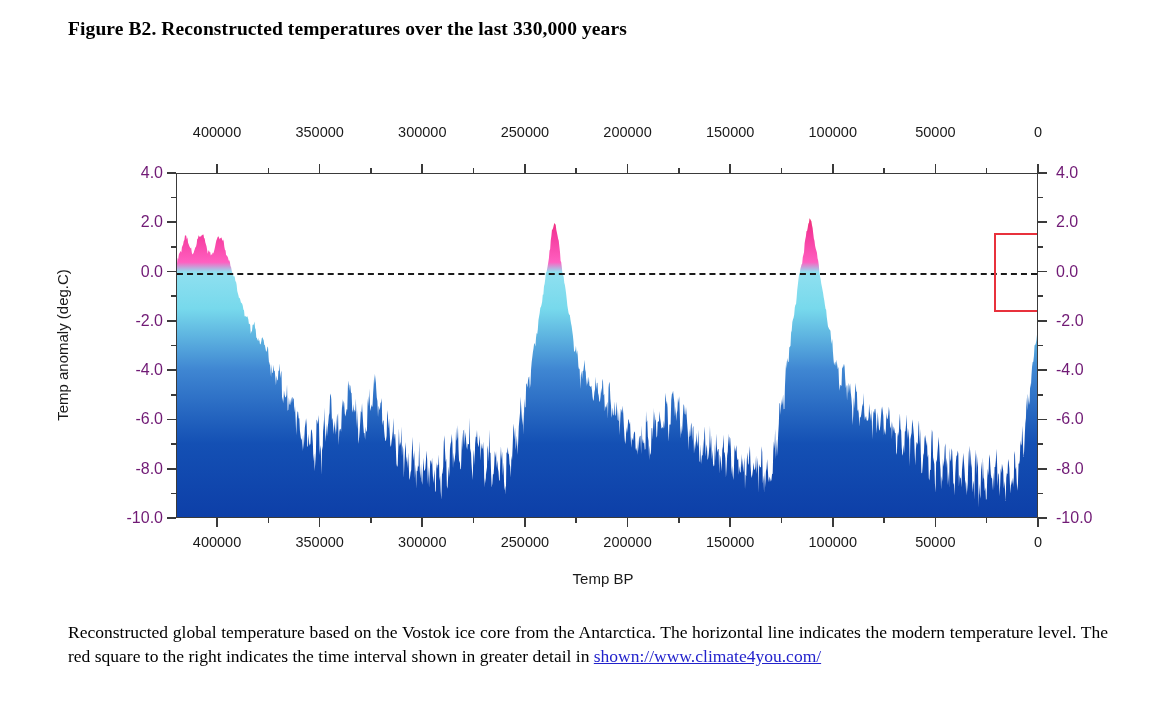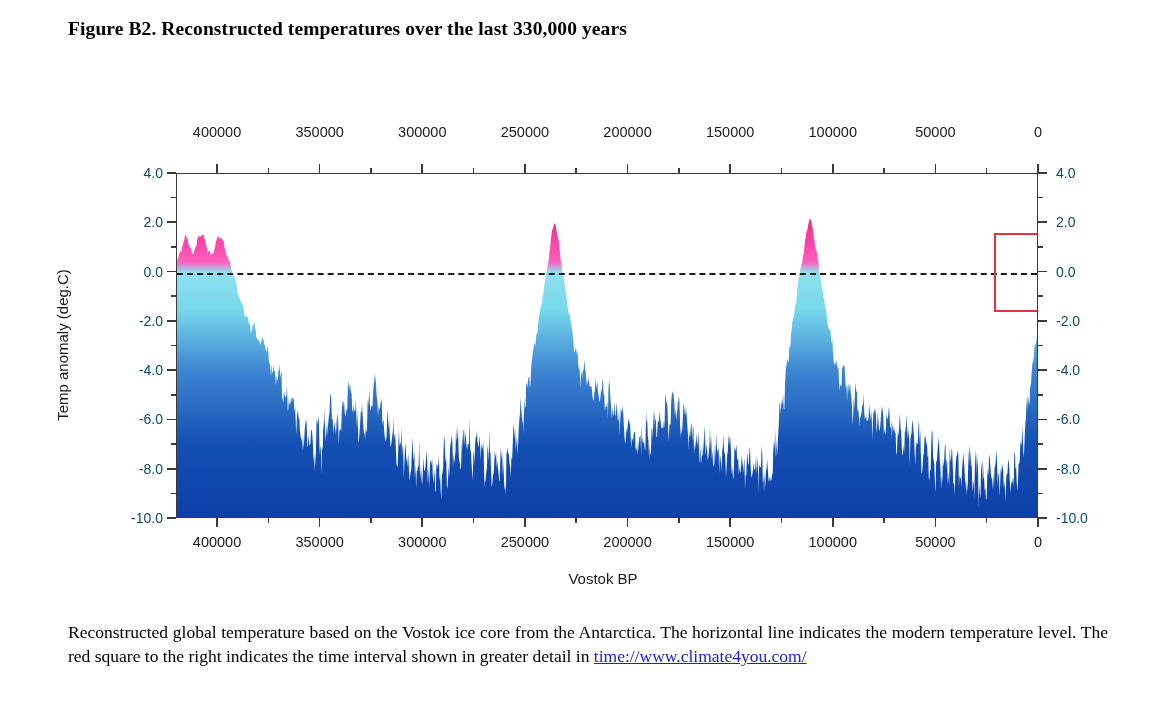--- a/index.html
+++ b/index.html
@@ -103,22 +103,22 @@
     position: absolute;
     font-family: "Liberation Sans", sans-serif;
     font-size: 14.5px;
     color: #1a1a1a;
     transform: translateX(-50%);
     white-space: nowrap;
   }
   .axis-label-y {
     position: absolute;
     font-family: "Liberation Sans", sans-serif;
-    font-size: 14px;
-    color: #0c4a6e;
+    font-size: 16px;
+    color: #701a75;
     white-space: nowrap;
   }
   .axis-label-y.left  { text-align: right; transform: translateY(-50%); }
   .axis-label-y.right { text-align: left;  transform: translateY(-50%); }
 
   #x-axis-title {
     position: absolute;
     left: 0;
     top: 570px;
     width: 1176px;
@@ -299,19 +299,19 @@
           <path d="M 0.00 345 L 0.00 90.24 L 0.62 84.42 L 1.23 85.54 L 1.85 80.98 L 2.46 79.49 L 3.08 78.72 L 3.70 77.09 L 4.31 78.89 L 4.93 73.57 L 5.55 72.20 L 6.16 70.74 L 6.78 67.49 L 7.39 66.37 L 8.01 61.69 L 8.63 61.87 L 9.24 62.17 L 9.86 65.93 L 10.47 63.64 L 11.09 69.23 L 11.71 70.67 L 12.32 72.30 L 12.94 73.68 L 13.56 74.89 L 14.17 73.81 L 14.79 78.71 L 15.40 81.00 L 16.02 80.09 L 16.64 79.40 L 17.25 77.24 L 17.87 75.39 L 18.48 73.79 L 19.10 72.83 L 19.72 70.04 L 20.33 64.91 L 20.95 65.37 L 21.57 61.43 L 22.18 63.33 L 22.80 62.51 L 23.41 62.91 L 24.03 62.92 L 24.65 61.77 L 25.26 60.76 L 25.88 61.71 L 26.49 60.64 L 27.11 64.47 L 27.73 64.86 L 28.34 68.71 L 28.96 70.64 L 29.58 72.64 L 30.19 76.21 L 30.81 80.34 L 31.42 77.45 L 32.04 76.65 L 32.66 78.66 L 33.27 78.41 L 33.89 81.98 L 34.50 80.61 L 35.12 81.32 L 35.74 78.85 L 36.35 80.05 L 36.97 78.11 L 37.59 75.57 L 38.20 72.93 L 38.82 69.66 L 39.43 66.98 L 40.05 65.50 L 40.67 63.65 L 41.28 62.70 L 41.90 63.45 L 42.51 65.98 L 43.13 64.10 L 43.75 64.99 L 44.36 63.59 L 44.98 65.20 L 45.60 67.34 L 46.21 65.85 L 46.83 67.84 L 47.44 73.12 L 48.06 76.10 L 48.68 77.06 L 49.29 81.87 L 49.91 81.82 L 50.52 82.96 L 51.14 84.31 L 51.76 86.88 L 52.37 86.75 L 52.99 88.50 L 53.61 92.54 L 54.22 93.89 L 54.84 97.02 L 55.45 99.94 L 56.07 100.21 L 56.69 103.15 L 57.30 102.51 L 57.92 103.93 L 58.53 107.90 L 59.15 108.29 L 59.77 111.37 L 60.38 117.74 L 61.00 120.03 L 61.62 122.18 L 62.23 125.17 L 62.85 124.30 L 63.46 126.65 L 64.08 129.27 L 64.70 129.72 L 65.31 130.39 L 65.93 132.61 L 66.54 136.19 L 67.16 137.00 L 67.78 143.43 L 68.39 142.61 L 69.01 143.63 L 69.63 143.82 L 70.24 142.76 L 70.86 144.06 L 71.47 146.08 L 72.09 150.81 L 72.71 150.53 L 73.32 151.57 L 73.94 160.77 L 74.55 158.79 L 75.17 157.64 L 75.79 151.64 L 76.40 151.85 L 77.02 150.78 L 77.64 148.40 L 78.25 154.80 L 78.87 156.52 L 79.48 164.45 L 80.10 165.03 L 80.72 167.81 L 81.33 164.90 L 81.95 168.19 L 82.56 166.90 L 83.18 171.18 L 83.80 171.18 L 84.41 168.65 L 85.03 165.02 L 85.65 164.26 L 86.26 165.87 L 86.88 167.34 L 87.49 171.72 L 88.11 172.32 L 88.73 175.58 L 89.34 178.74 L 89.96 178.12 L 90.57 174.20 L 91.19 173.45 L 91.81 184.44 L 92.42 192.57 L 93.04 188.53 L 93.66 196.50 L 94.27 204.25 L 94.89 191.01 L 95.50 200.42 L 96.12 199.72 L 96.74 191.81 L 97.35 198.17 L 97.97 198.02 L 98.58 204.67 L 99.20 212.85 L 99.82 202.76 L 100.43 207.01 L 101.05 207.80 L 101.67 197.65 L 102.28 198.27 L 102.90 190.42 L 103.51 205.35 L 104.13 200.10 L 104.75 197.71 L 105.36 229.05 L 105.98 224.04 L 106.59 230.83 L 107.21 217.55 L 107.83 222.14 L 108.44 224.34 L 109.06 224.78 L 109.68 222.28 L 110.29 211.52 L 110.91 238.05 L 111.52 237.22 L 112.14 224.46 L 112.76 231.40 L 113.37 232.38 L 113.99 228.26 L 114.60 224.50 L 115.22 230.23 L 115.84 223.98 L 116.45 225.47 L 117.07 226.66 L 117.69 239.85 L 118.30 233.27 L 118.92 246.64 L 119.53 262.78 L 120.15 245.08 L 120.77 238.93 L 121.38 239.21 L 122.00 245.84 L 122.61 245.76 L 123.23 258.19 L 123.85 263.01 L 124.46 267.66 L 125.08 265.46 L 125.70 278.74 L 126.31 261.73 L 126.93 276.84 L 127.54 266.88 L 128.16 255.03 L 128.78 250.41 L 129.39 245.67 L 130.01 251.92 L 130.62 274.52 L 131.24 273.48 L 131.86 261.33 L 132.47 270.86 L 133.09 273.45 L 133.71 270.99 L 134.32 257.99 L 134.94 256.84 L 135.55 261.13 L 136.17 270.24 L 136.79 288.97 L 137.40 280.99 L 138.02 298.62 L 138.63 289.70 L 139.25 279.28 L 139.87 246.98 L 140.48 248.07 L 141.10 251.73 L 141.72 242.51 L 142.33 251.74 L 142.95 282.55 L 143.56 272.48 L 144.18 278.48 L 144.80 302.57 L 145.41 273.69 L 146.03 277.87 L 146.64 246.85 L 147.26 258.63 L 147.88 234.66 L 148.49 261.12 L 149.11 269.25 L 149.73 250.84 L 150.34 264.21 L 150.96 255.27 L 151.57 250.44 L 152.19 243.18 L 152.81 240.30 L 153.42 223.11 L 154.04 220.84 L 154.65 226.50 L 155.27 247.65 L 155.89 245.29 L 156.50 253.45 L 157.12 261.71 L 157.74 248.08 L 158.35 255.30 L 158.97 262.34 L 159.58 242.96 L 160.20 260.08 L 160.82 243.58 L 161.43 240.67 L 162.05 272.65 L 162.66 259.20 L 163.28 256.61 L 163.90 256.18 L 164.51 259.33 L 165.13 239.33 L 165.75 226.08 L 166.36 235.46 L 166.98 227.91 L 167.59 230.67 L 168.21 241.21 L 168.83 243.98 L 169.44 239.85 L 170.06 236.42 L 170.67 237.20 L 171.29 213.19 L 171.91 207.82 L 172.52 218.26 L 173.14 211.63 L 173.76 213.31 L 174.37 219.75 L 174.99 220.56 L 175.60 236.91 L 176.22 239.97 L 176.84 231.36 L 177.45 239.90 L 178.07 236.98 L 178.68 239.09 L 179.30 225.76 L 179.92 246.14 L 180.53 256.46 L 181.15 237.08 L 181.77 271.40 L 182.38 267.14 L 183.00 259.48 L 183.61 249.75 L 184.23 238.30 L 184.85 239.78 L 185.46 230.41 L 186.08 242.53 L 186.69 252.44 L 187.31 260.56 L 187.93 260.40 L 188.54 267.18 L 189.16 254.19 L 189.78 259.53 L 190.39 258.25 L 191.01 230.77 L 191.62 223.20 L 192.24 233.49 L 192.86 215.76 L 193.47 234.99 L 194.09 238.34 L 194.70 231.71 L 195.32 234.45 L 195.94 233.54 L 196.55 220.83 L 197.17 211.10 L 197.79 200.70 L 198.40 211.18 L 199.02 202.20 L 199.63 215.24 L 200.25 224.81 L 200.87 228.36 L 201.48 244.66 L 202.10 233.08 L 202.71 235.67 L 203.33 237.67 L 203.95 230.21 L 204.56 229.54 L 205.18 225.32 L 205.80 252.64 L 206.41 248.58 L 207.03 247.50 L 207.64 258.20 L 208.26 264.78 L 208.88 268.74 L 209.49 267.87 L 210.11 263.42 L 210.72 237.47 L 211.34 242.66 L 211.96 256.05 L 212.57 245.86 L 213.19 260.08 L 213.81 272.61 L 214.42 274.60 L 215.04 268.98 L 215.65 264.43 L 216.27 258.63 L 216.89 245.28 L 217.50 267.12 L 218.12 261.54 L 218.73 261.79 L 219.35 275.60 L 219.97 291.48 L 220.58 294.75 L 221.20 293.05 L 221.82 275.16 L 222.43 255.65 L 223.05 273.98 L 223.66 269.56 L 224.28 272.96 L 224.90 253.80 L 225.51 284.11 L 226.13 272.65 L 226.74 276.87 L 227.36 305.59 L 227.98 288.94 L 228.59 276.73 L 229.21 269.52 L 229.83 290.17 L 230.44 283.99 L 231.06 296.05 L 231.67 279.95 L 232.29 293.46 L 232.91 307.69 L 233.52 305.61 L 234.14 300.09 L 234.75 297.72 L 235.37 279.90 L 235.99 264.33 L 236.60 280.57 L 237.22 288.50 L 237.84 277.72 L 238.45 306.13 L 239.07 292.03 L 239.68 316.40 L 240.30 298.59 L 240.92 299.03 L 241.53 292.99 L 242.15 294.89 L 242.76 268.34 L 243.38 298.44 L 244.00 306.22 L 244.61 291.53 L 245.23 308.52 L 245.85 312.60 L 246.46 297.61 L 247.08 285.48 L 247.69 298.35 L 248.31 298.52 L 248.93 295.88 L 249.54 287.34 L 250.16 278.01 L 250.77 288.11 L 251.39 312.06 L 252.01 293.53 L 252.62 315.53 L 253.24 301.69 L 253.86 289.53 L 254.47 287.57 L 255.09 292.53 L 255.70 285.52 L 256.32 301.00 L 256.94 310.88 L 257.55 304.12 L 258.17 296.99 L 258.78 320.05 L 259.40 318.71 L 260.02 289.65 L 260.63 296.71 L 261.25 292.57 L 261.87 292.46 L 262.48 282.13 L 263.10 308.56 L 263.71 303.58 L 264.33 319.47 L 264.95 327.44 L 265.56 302.21 L 266.18 300.34 L 266.79 294.56 L 267.41 269.59 L 268.03 262.89 L 268.64 278.00 L 269.26 289.83 L 269.88 286.25 L 270.49 313.89 L 271.11 316.55 L 271.72 305.23 L 272.34 293.99 L 272.96 304.83 L 273.57 277.05 L 274.19 271.54 L 274.80 268.99 L 275.42 261.38 L 276.04 270.84 L 276.65 296.23 L 277.27 280.23 L 277.89 290.52 L 278.50 286.04 L 279.12 279.30 L 279.73 254.62 L 280.35 268.61 L 280.97 264.56 L 281.58 252.44 L 282.20 277.27 L 282.81 290.75 L 283.43 288.01 L 284.05 297.21 L 284.66 296.27 L 285.28 275.91 L 285.90 259.81 L 286.51 277.54 L 287.13 258.29 L 287.74 256.88 L 288.36 273.42 L 288.98 259.48 L 289.59 265.12 L 290.21 274.21 L 290.82 277.37 L 291.44 271.18 L 292.06 271.99 L 292.67 271.23 L 293.29 245.04 L 293.91 280.66 L 294.52 275.73 L 295.14 290.52 L 295.75 299.80 L 296.37 307.79 L 296.99 284.72 L 297.60 277.09 L 298.22 292.70 L 298.83 271.19 L 299.45 263.95 L 300.07 264.71 L 300.68 257.41 L 301.30 269.95 L 301.92 272.79 L 302.53 274.73 L 303.15 262.57 L 303.76 270.74 L 304.38 288.33 L 305.00 270.54 L 305.61 276.03 L 306.23 276.19 L 306.84 269.38 L 307.46 281.04 L 308.08 315.14 L 308.69 305.54 L 309.31 311.13 L 309.93 294.92 L 310.54 301.94 L 311.16 272.81 L 311.77 277.18 L 312.39 289.44 L 313.01 256.76 L 313.62 279.81 L 314.24 280.96 L 314.85 301.67 L 315.47 315.22 L 316.09 310.96 L 316.70 301.33 L 317.32 302.57 L 317.94 292.71 L 318.55 278.33 L 319.17 285.40 L 319.78 278.77 L 320.40 295.80 L 321.02 287.60 L 321.63 296.09 L 322.25 299.11 L 322.86 308.48 L 323.48 308.13 L 324.10 286.57 L 324.71 273.73 L 325.33 287.63 L 325.95 278.92 L 326.56 303.40 L 327.18 290.02 L 327.79 309.53 L 328.41 318.26 L 329.03 313.25 L 329.64 322.60 L 330.26 279.66 L 330.87 281.04 L 331.49 274.63 L 332.11 281.21 L 332.72 282.08 L 333.34 291.44 L 333.96 294.41 L 334.57 305.36 L 335.19 283.51 L 335.80 288.13 L 336.42 274.26 L 337.04 256.73 L 337.65 250.86 L 338.27 266.95 L 338.88 254.74 L 339.50 277.69 L 340.12 270.60 L 340.73 262.91 L 341.35 282.51 L 341.97 269.50 L 342.58 253.85 L 343.20 246.88 L 343.81 240.17 L 344.43 223.98 L 345.05 234.81 L 345.66 245.05 L 346.28 252.77 L 346.89 238.76 L 347.51 262.16 L 348.13 225.75 L 348.74 235.22 L 349.36 234.10 L 349.98 210.66 L 350.59 211.01 L 351.21 214.86 L 351.82 207.34 L 352.44 204.51 L 353.06 203.73 L 353.67 216.12 L 354.29 210.97 L 354.90 196.49 L 355.52 188.98 L 356.14 184.04 L 356.75 179.07 L 357.37 175.38 L 357.99 170.14 L 358.60 170.67 L 359.22 173.62 L 359.83 165.02 L 360.45 160.02 L 361.07 160.86 L 361.68 156.19 L 362.30 146.92 L 362.91 143.28 L 363.53 139.76 L 364.15 134.56 L 364.76 133.68 L 365.38 131.39 L 366.00 128.37 L 366.61 121.57 L 367.23 121.14 L 367.84 112.90 L 368.46 110.70 L 369.08 105.76 L 369.69 99.21 L 370.31 98.66 L 370.92 95.88 L 371.54 92.43 L 372.16 88.69 L 372.77 84.74 L 373.39 77.24 L 374.01 75.54 L 374.62 66.74 L 375.24 62.38 L 375.85 56.01 L 376.47 55.79 L 377.09 53.76 L 377.70 51.19 L 378.32 48.95 L 378.93 50.59 L 379.55 50.70 L 380.17 56.07 L 380.78 58.88 L 381.40 61.85 L 382.02 65.22 L 382.63 67.13 L 383.25 73.02 L 383.86 78.09 L 384.48 87.17 L 385.10 88.74 L 385.71 93.66 L 386.33 99.78 L 386.94 101.36 L 387.56 103.46 L 388.18 109.47 L 388.79 111.72 L 389.41 115.78 L 390.03 120.50 L 390.64 126.02 L 391.26 132.27 L 391.87 136.07 L 392.49 139.76 L 393.11 141.67 L 393.72 141.65 L 394.34 146.47 L 394.95 150.19 L 395.57 153.17 L 396.19 157.96 L 396.80 162.47 L 397.42 168.69 L 398.04 178.93 L 398.65 178.36 L 399.27 177.35 L 399.88 172.72 L 400.50 180.95 L 401.12 177.16 L 401.73 182.90 L 402.35 193.57 L 402.96 196.73 L 403.58 195.49 L 404.20 215.91 L 404.81 202.49 L 405.43 198.23 L 406.05 206.27 L 406.66 198.26 L 407.28 197.98 L 407.89 192.77 L 408.51 186.79 L 409.13 196.74 L 409.74 199.31 L 410.36 213.52 L 410.97 204.33 L 411.59 211.97 L 412.21 208.49 L 412.82 203.68 L 413.44 212.88 L 414.06 213.32 L 414.67 214.40 L 415.29 212.63 L 415.90 217.30 L 416.52 224.03 L 417.14 228.42 L 417.75 226.63 L 418.37 219.48 L 418.98 216.63 L 419.60 203.63 L 420.22 216.54 L 420.83 210.18 L 421.45 209.95 L 422.07 220.21 L 422.68 222.87 L 423.30 228.48 L 423.91 229.05 L 424.53 223.82 L 425.15 214.91 L 425.76 220.57 L 426.38 205.99 L 426.99 208.48 L 427.61 222.89 L 428.23 221.00 L 428.84 238.92 L 429.46 233.38 L 430.08 235.08 L 430.69 232.34 L 431.31 229.15 L 431.92 246.08 L 432.54 215.10 L 433.16 209.06 L 433.77 211.12 L 434.39 226.06 L 435.01 232.86 L 435.62 245.22 L 436.24 240.86 L 436.85 234.98 L 437.47 243.08 L 438.09 241.82 L 438.70 228.46 L 439.32 241.77 L 439.93 243.55 L 440.55 228.81 L 441.17 237.14 L 441.78 247.07 L 442.40 248.57 L 443.02 238.44 L 443.63 262.83 L 444.25 247.51 L 444.86 236.24 L 445.48 237.51 L 446.10 240.28 L 446.71 232.84 L 447.33 241.12 L 447.94 253.91 L 448.56 264.87 L 449.18 271.64 L 449.79 268.07 L 450.41 254.54 L 451.03 260.47 L 451.64 254.40 L 452.26 247.69 L 452.87 246.49 L 453.49 251.87 L 454.11 249.09 L 454.72 264.85 L 455.34 275.32 L 455.95 264.83 L 456.57 266.83 L 457.19 268.24 L 457.80 261.47 L 458.42 259.54 L 459.04 259.05 L 459.65 275.72 L 460.27 278.56 L 460.88 275.14 L 461.50 282.42 L 462.12 266.20 L 462.73 278.62 L 463.35 265.72 L 463.96 263.56 L 464.58 263.25 L 465.20 281.66 L 465.81 252.60 L 466.43 270.50 L 467.05 266.41 L 467.66 271.03 L 468.28 270.09 L 468.89 277.24 L 469.51 276.49 L 470.13 238.38 L 470.74 249.97 L 471.36 247.70 L 471.97 264.40 L 472.59 268.36 L 473.21 287.64 L 473.82 272.74 L 474.44 282.69 L 475.06 280.53 L 475.67 255.76 L 476.29 255.47 L 476.90 267.33 L 477.52 235.09 L 478.14 257.81 L 478.75 238.96 L 479.37 246.72 L 479.98 248.10 L 480.60 265.38 L 481.22 263.52 L 481.83 249.48 L 482.45 249.00 L 483.07 248.79 L 483.68 238.40 L 484.30 245.94 L 484.91 250.06 L 485.53 255.51 L 486.15 256.07 L 486.76 254.11 L 487.38 255.94 L 487.99 247.57 L 488.61 255.69 L 489.23 226.82 L 489.84 220.15 L 490.46 231.96 L 491.08 227.99 L 491.69 235.06 L 492.31 258.11 L 492.92 269.38 L 493.54 251.53 L 494.16 252.59 L 494.77 251.30 L 495.39 227.42 L 496.00 221.46 L 496.62 220.43 L 497.24 218.11 L 497.85 224.14 L 498.47 229.71 L 499.09 243.72 L 499.70 233.79 L 500.32 248.40 L 500.93 240.93 L 501.55 237.63 L 502.17 224.40 L 502.78 230.46 L 503.40 223.29 L 504.01 242.84 L 504.63 265.96 L 505.25 253.09 L 505.86 262.00 L 506.48 256.07 L 507.10 242.31 L 507.71 231.38 L 508.33 233.10 L 508.94 241.25 L 509.56 242.15 L 510.18 234.18 L 510.79 241.97 L 511.41 251.40 L 512.02 260.00 L 512.64 277.76 L 513.26 256.21 L 513.87 264.79 L 514.49 262.84 L 515.11 252.70 L 515.72 249.92 L 516.34 268.49 L 516.95 255.63 L 517.57 253.06 L 518.19 281.22 L 518.80 274.55 L 519.42 268.25 L 520.03 276.74 L 520.65 260.13 L 521.27 269.02 L 521.88 274.36 L 522.50 257.19 L 523.12 273.88 L 523.73 288.58 L 524.35 290.14 L 524.96 271.94 L 525.58 291.89 L 526.20 283.02 L 526.81 282.77 L 527.43 266.00 L 528.04 281.49 L 528.66 253.75 L 529.28 262.08 L 529.89 284.04 L 530.51 275.66 L 531.13 271.83 L 531.74 287.55 L 532.36 285.80 L 532.97 281.46 L 533.59 273.74 L 534.21 253.14 L 534.82 276.79 L 535.44 262.57 L 536.05 287.22 L 536.67 277.30 L 537.29 291.40 L 537.90 294.24 L 538.52 292.92 L 539.14 271.20 L 539.75 288.62 L 540.37 261.03 L 540.98 272.66 L 541.60 280.14 L 542.22 277.17 L 542.83 276.29 L 543.45 301.60 L 544.06 281.83 L 544.68 285.29 L 545.30 291.28 L 545.91 298.89 L 546.53 277.56 L 547.15 274.21 L 547.76 261.97 L 548.38 279.71 L 548.99 280.61 L 549.61 286.24 L 550.23 305.29 L 550.84 295.56 L 551.46 282.87 L 552.07 278.91 L 552.69 260.69 L 553.31 274.20 L 553.92 264.00 L 554.54 265.92 L 555.16 276.66 L 555.77 302.23 L 556.39 293.33 L 557.00 302.86 L 557.62 307.82 L 558.24 296.33 L 558.85 272.21 L 559.47 279.27 L 560.08 276.24 L 560.70 272.46 L 561.32 285.05 L 561.93 287.95 L 562.55 286.78 L 563.17 302.52 L 563.78 293.66 L 564.40 300.39 L 565.01 299.58 L 565.63 281.34 L 566.25 294.90 L 566.86 285.54 L 567.48 300.23 L 568.09 293.68 L 568.71 284.65 L 569.33 316.86 L 569.94 301.99 L 570.56 304.02 L 571.18 286.41 L 571.79 279.83 L 572.41 292.75 L 573.02 290.85 L 573.64 280.37 L 574.26 273.60 L 574.87 292.45 L 575.49 302.87 L 576.10 305.69 L 576.72 301.78 L 577.34 296.91 L 577.95 289.95 L 578.57 297.01 L 579.19 297.64 L 579.80 294.09 L 580.42 283.17 L 581.03 301.71 L 581.65 292.62 L 582.27 285.04 L 582.88 320.52 L 583.50 291.62 L 584.11 294.30 L 584.73 294.98 L 585.35 295.03 L 585.96 273.88 L 586.58 279.68 L 587.20 311.34 L 587.81 303.03 L 588.43 320.55 L 589.04 299.50 L 589.66 314.97 L 590.28 299.12 L 590.89 295.97 L 591.51 286.66 L 592.12 296.23 L 592.74 306.42 L 593.36 309.94 L 593.97 304.38 L 594.59 306.64 L 595.21 309.24 L 595.82 307.63 L 596.44 301.84 L 597.05 301.62 L 597.67 278.74 L 598.29 268.89 L 598.90 275.99 L 599.52 256.14 L 600.13 286.60 L 600.75 266.48 L 601.37 284.21 L 601.98 274.13 L 602.60 261.19 L 603.22 250.87 L 603.83 230.90 L 604.45 230.40 L 605.06 242.15 L 605.68 226.20 L 606.30 232.82 L 606.91 229.07 L 607.53 221.81 L 608.14 236.61 L 608.76 236.48 L 609.38 213.23 L 609.99 199.23 L 610.61 187.25 L 611.23 195.95 L 611.84 185.03 L 612.46 188.50 L 613.07 189.31 L 613.69 174.60 L 614.31 173.70 L 614.92 172.85 L 615.54 159.35 L 616.15 157.45 L 616.77 148.78 L 617.39 146.31 L 618.00 144.68 L 618.62 141.48 L 619.24 134.40 L 619.85 131.59 L 620.47 131.13 L 621.08 124.36 L 621.70 116.49 L 622.32 111.02 L 622.93 105.50 L 623.55 101.15 L 624.16 99.83 L 624.78 95.48 L 625.40 93.31 L 626.01 91.04 L 626.63 89.93 L 627.25 83.39 L 627.86 81.18 L 628.48 78.64 L 629.09 69.63 L 629.71 66.00 L 630.33 62.96 L 630.94 57.54 L 631.56 57.13 L 632.17 53.95 L 632.79 50.04 L 633.41 49.13 L 634.02 44.51 L 634.64 45.24 L 635.26 46.41 L 635.87 47.59 L 636.49 51.46 L 637.10 54.32 L 637.72 59.92 L 638.34 64.79 L 638.95 67.20 L 639.57 72.27 L 640.18 74.94 L 640.80 76.95 L 641.42 79.18 L 642.03 84.69 L 642.65 86.97 L 643.27 91.29 L 643.88 98.55 L 644.50 103.16 L 645.11 105.27 L 645.73 110.15 L 646.35 113.18 L 646.96 116.52 L 647.58 119.67 L 648.19 123.93 L 648.81 127.13 L 649.43 131.70 L 650.04 135.46 L 650.66 136.65 L 651.28 143.84 L 651.89 148.54 L 652.51 153.38 L 653.12 154.62 L 653.74 156.39 L 654.36 156.45 L 654.97 158.00 L 655.59 165.59 L 656.20 171.06 L 656.82 165.65 L 657.44 178.49 L 658.05 186.54 L 658.67 192.48 L 659.29 189.81 L 659.90 188.50 L 660.52 193.38 L 661.13 186.53 L 661.75 192.10 L 662.37 196.30 L 662.98 193.79 L 663.60 210.74 L 664.21 217.89 L 664.83 212.25 L 665.45 212.36 L 666.06 213.35 L 666.68 193.08 L 667.30 195.62 L 667.91 193.13 L 668.53 190.96 L 669.14 193.73 L 669.76 205.91 L 670.38 215.32 L 670.99 211.66 L 671.61 227.89 L 672.22 213.86 L 672.84 209.93 L 673.46 220.34 L 674.07 213.37 L 674.69 210.68 L 675.31 219.65 L 675.92 225.14 L 676.54 233.21 L 677.15 252.69 L 677.77 242.30 L 678.39 224.20 L 679.00 235.99 L 679.62 217.38 L 680.23 210.02 L 680.85 218.93 L 681.47 218.75 L 682.08 238.65 L 682.70 236.54 L 683.32 240.67 L 683.93 254.05 L 684.55 244.17 L 685.16 245.09 L 685.78 242.26 L 686.40 237.22 L 687.01 230.93 L 687.63 233.79 L 688.24 220.19 L 688.86 240.12 L 689.48 247.47 L 690.09 244.57 L 690.71 243.45 L 691.33 248.01 L 691.94 247.66 L 692.56 248.33 L 693.17 244.37 L 693.79 231.13 L 694.41 239.46 L 695.02 242.38 L 695.64 248.51 L 696.25 236.41 L 696.87 266.68 L 697.49 250.24 L 698.10 238.10 L 698.72 240.52 L 699.34 236.35 L 699.95 236.08 L 700.57 242.14 L 701.18 260.94 L 701.80 251.65 L 702.42 239.27 L 703.03 249.04 L 703.65 256.89 L 704.26 258.35 L 704.88 253.41 L 705.50 245.13 L 706.11 237.00 L 706.73 233.89 L 707.35 237.90 L 707.96 243.62 L 708.58 262.77 L 709.19 255.76 L 709.81 262.54 L 710.43 258.23 L 711.04 239.99 L 711.66 246.17 L 712.27 246.13 L 712.89 242.17 L 713.51 234.15 L 714.12 239.09 L 714.74 253.88 L 715.36 256.03 L 715.97 248.32 L 716.59 266.50 L 717.20 249.50 L 717.82 258.95 L 718.44 253.78 L 719.05 256.76 L 719.67 260.65 L 720.28 260.17 L 720.90 280.03 L 721.52 282.40 L 722.13 264.87 L 722.75 259.32 L 723.37 263.50 L 723.98 248.90 L 724.60 240.62 L 725.21 255.90 L 725.83 258.26 L 726.45 275.47 L 727.06 283.42 L 727.68 281.50 L 728.29 272.43 L 728.91 280.79 L 729.53 259.01 L 730.14 258.77 L 730.76 251.34 L 731.38 241.54 L 731.99 266.86 L 732.61 255.25 L 733.22 260.36 L 733.84 266.80 L 734.46 293.73 L 735.07 266.87 L 735.69 263.28 L 736.30 260.21 L 736.92 246.80 L 737.54 250.96 L 738.15 257.13 L 738.77 264.58 L 739.39 280.07 L 740.00 293.21 L 740.62 276.97 L 741.23 269.75 L 741.85 270.31 L 742.47 272.41 L 743.08 254.07 L 743.70 247.76 L 744.31 272.49 L 744.93 256.11 L 745.55 281.15 L 746.16 300.59 L 746.78 301.35 L 747.40 293.00 L 748.01 282.94 L 748.63 280.70 L 749.24 266.33 L 749.86 262.48 L 750.48 266.37 L 751.09 273.60 L 751.71 267.44 L 752.32 285.47 L 752.94 281.93 L 753.56 305.99 L 754.17 308.17 L 754.79 297.39 L 755.41 297.79 L 756.02 269.90 L 756.64 257.02 L 757.25 260.13 L 757.87 285.01 L 758.49 288.11 L 759.10 291.85 L 759.72 312.12 L 760.33 320.42 L 760.95 287.25 L 761.57 289.98 L 762.18 280.32 L 762.80 272.92 L 763.42 264.30 L 764.03 274.02 L 764.65 289.04 L 765.26 297.16 L 765.88 317.43 L 766.50 303.71 L 767.11 309.54 L 767.73 286.39 L 768.34 294.47 L 768.96 288.49 L 769.58 274.50 L 770.19 270.76 L 770.81 295.69 L 771.43 285.45 L 772.04 292.34 L 772.66 312.88 L 773.27 299.50 L 773.89 315.63 L 774.51 275.01 L 775.12 286.65 L 775.74 289.24 L 776.35 275.86 L 776.97 278.74 L 777.59 294.14 L 778.20 312.66 L 778.82 310.31 L 779.44 323.20 L 780.05 302.31 L 780.67 289.74 L 781.28 283.43 L 781.90 283.02 L 782.52 278.03 L 783.13 281.35 L 783.75 314.61 L 784.36 302.23 L 784.98 306.19 L 785.60 305.02 L 786.21 315.28 L 786.83 297.44 L 787.45 289.93 L 788.06 280.35 L 788.68 288.26 L 789.29 296.54 L 789.91 308.13 L 790.53 311.21 L 791.14 323.20 L 791.76 309.71 L 792.37 319.74 L 792.99 294.92 L 793.61 280.64 L 794.22 273.41 L 794.84 294.39 L 795.46 276.97 L 796.07 291.23 L 796.69 295.62 L 797.30 320.61 L 797.92 311.96 L 798.54 308.36 L 799.15 327.37 L 799.77 289.61 L 800.38 276.71 L 801.00 302.84 L 801.62 280.71 L 802.23 289.25 L 802.85 294.63 L 803.47 335.14 L 804.08 311.22 L 804.70 321.54 L 805.31 326.55 L 805.93 297.61 L 806.55 289.30 L 807.16 310.60 L 807.78 284.85 L 808.39 304.91 L 809.01 307.40 L 809.63 319.03 L 810.24 314.96 L 810.86 327.80 L 811.48 326.71 L 812.09 306.20 L 812.71 296.26 L 813.32 303.20 L 813.94 286.25 L 814.56 281.84 L 815.17 293.24 L 815.79 302.38 L 816.40 305.84 L 817.02 306.20 L 817.64 318.11 L 818.25 299.80 L 818.87 318.17 L 819.49 294.83 L 820.10 294.62 L 820.72 288.44 L 821.33 276.23 L 821.95 290.07 L 822.57 313.84 L 823.18 302.39 L 823.80 300.85 L 824.41 324.04 L 825.03 313.66 L 825.65 295.87 L 826.26 300.79 L 826.88 291.35 L 827.50 294.72 L 828.11 298.36 L 828.73 316.22 L 829.34 308.67 L 829.96 318.18 L 830.58 328.87 L 831.19 305.85 L 831.81 300.79 L 832.42 302.04 L 833.04 286.76 L 833.66 289.81 L 834.27 296.18 L 834.89 311.97 L 835.51 321.46 L 836.12 307.60 L 836.74 312.70 L 837.35 309.69 L 837.97 305.05 L 838.59 314.88 L 839.20 282.72 L 839.82 278.53 L 840.43 297.33 L 841.05 294.44 L 841.67 309.86 L 842.28 318.54 L 842.90 311.31 L 843.52 291.19 L 844.13 291.42 L 844.75 287.89 L 845.36 267.85 L 845.98 273.43 L 846.60 271.27 L 847.21 253.23 L 847.83 267.26 L 848.44 284.66 L 849.06 279.37 L 849.68 264.34 L 850.29 251.08 L 850.91 245.42 L 851.53 224.43 L 852.14 237.93 L 852.76 221.00 L 853.37 226.76 L 853.99 232.29 L 854.61 228.24 L 855.22 210.02 L 855.84 215.35 L 856.45 202.75 L 857.07 193.53 L 857.69 189.14 L 858.30 188.82 L 858.92 183.04 L 859.54 172.30 L 860.15 171.97 L 860.77 170.49 L 861.38 167.45 L 862.00 161.77 L 862.00 345 Z" fill="url(#tempGrad)" stroke="none"></path>
         </svg>
       <div id="zero-line" style="top: 98.5714px;"></div>
       <div id="detail-rect" style="left: 816.848px; width: 45.1524px; top: 59.1429px; height: 78.8571px; border-color: rgb(232, 49, 60);"></div>
     </div>
   </div>
 
   <div id="y-axis-title">Temp anomaly (deg.C)</div>
 
   <div id="x-axis-title">
-    <span>Vostok BP</span>
+    <span>Temp BP</span>
   </div>
 </div>
 
 <div id="caption">
-  <span>Reconstructed global temperature based on the Vostok ice core from the Antarctica. The horizontal line indicates the modern temperature level. The red square to the right indicates the time interval shown in greater detail in </span><a id="caption-link" href="#">time://www.climate4you.com/</a>
+  <span>Reconstructed global temperature based on the Vostok ice core from the Antarctica. The horizontal line indicates the modern temperature level. The red square to the right indicates the time interval shown in greater detail in </span><a id="caption-link" href="#">shown://www.climate4you.com/</a>
 </div>
 
 </body></html>

